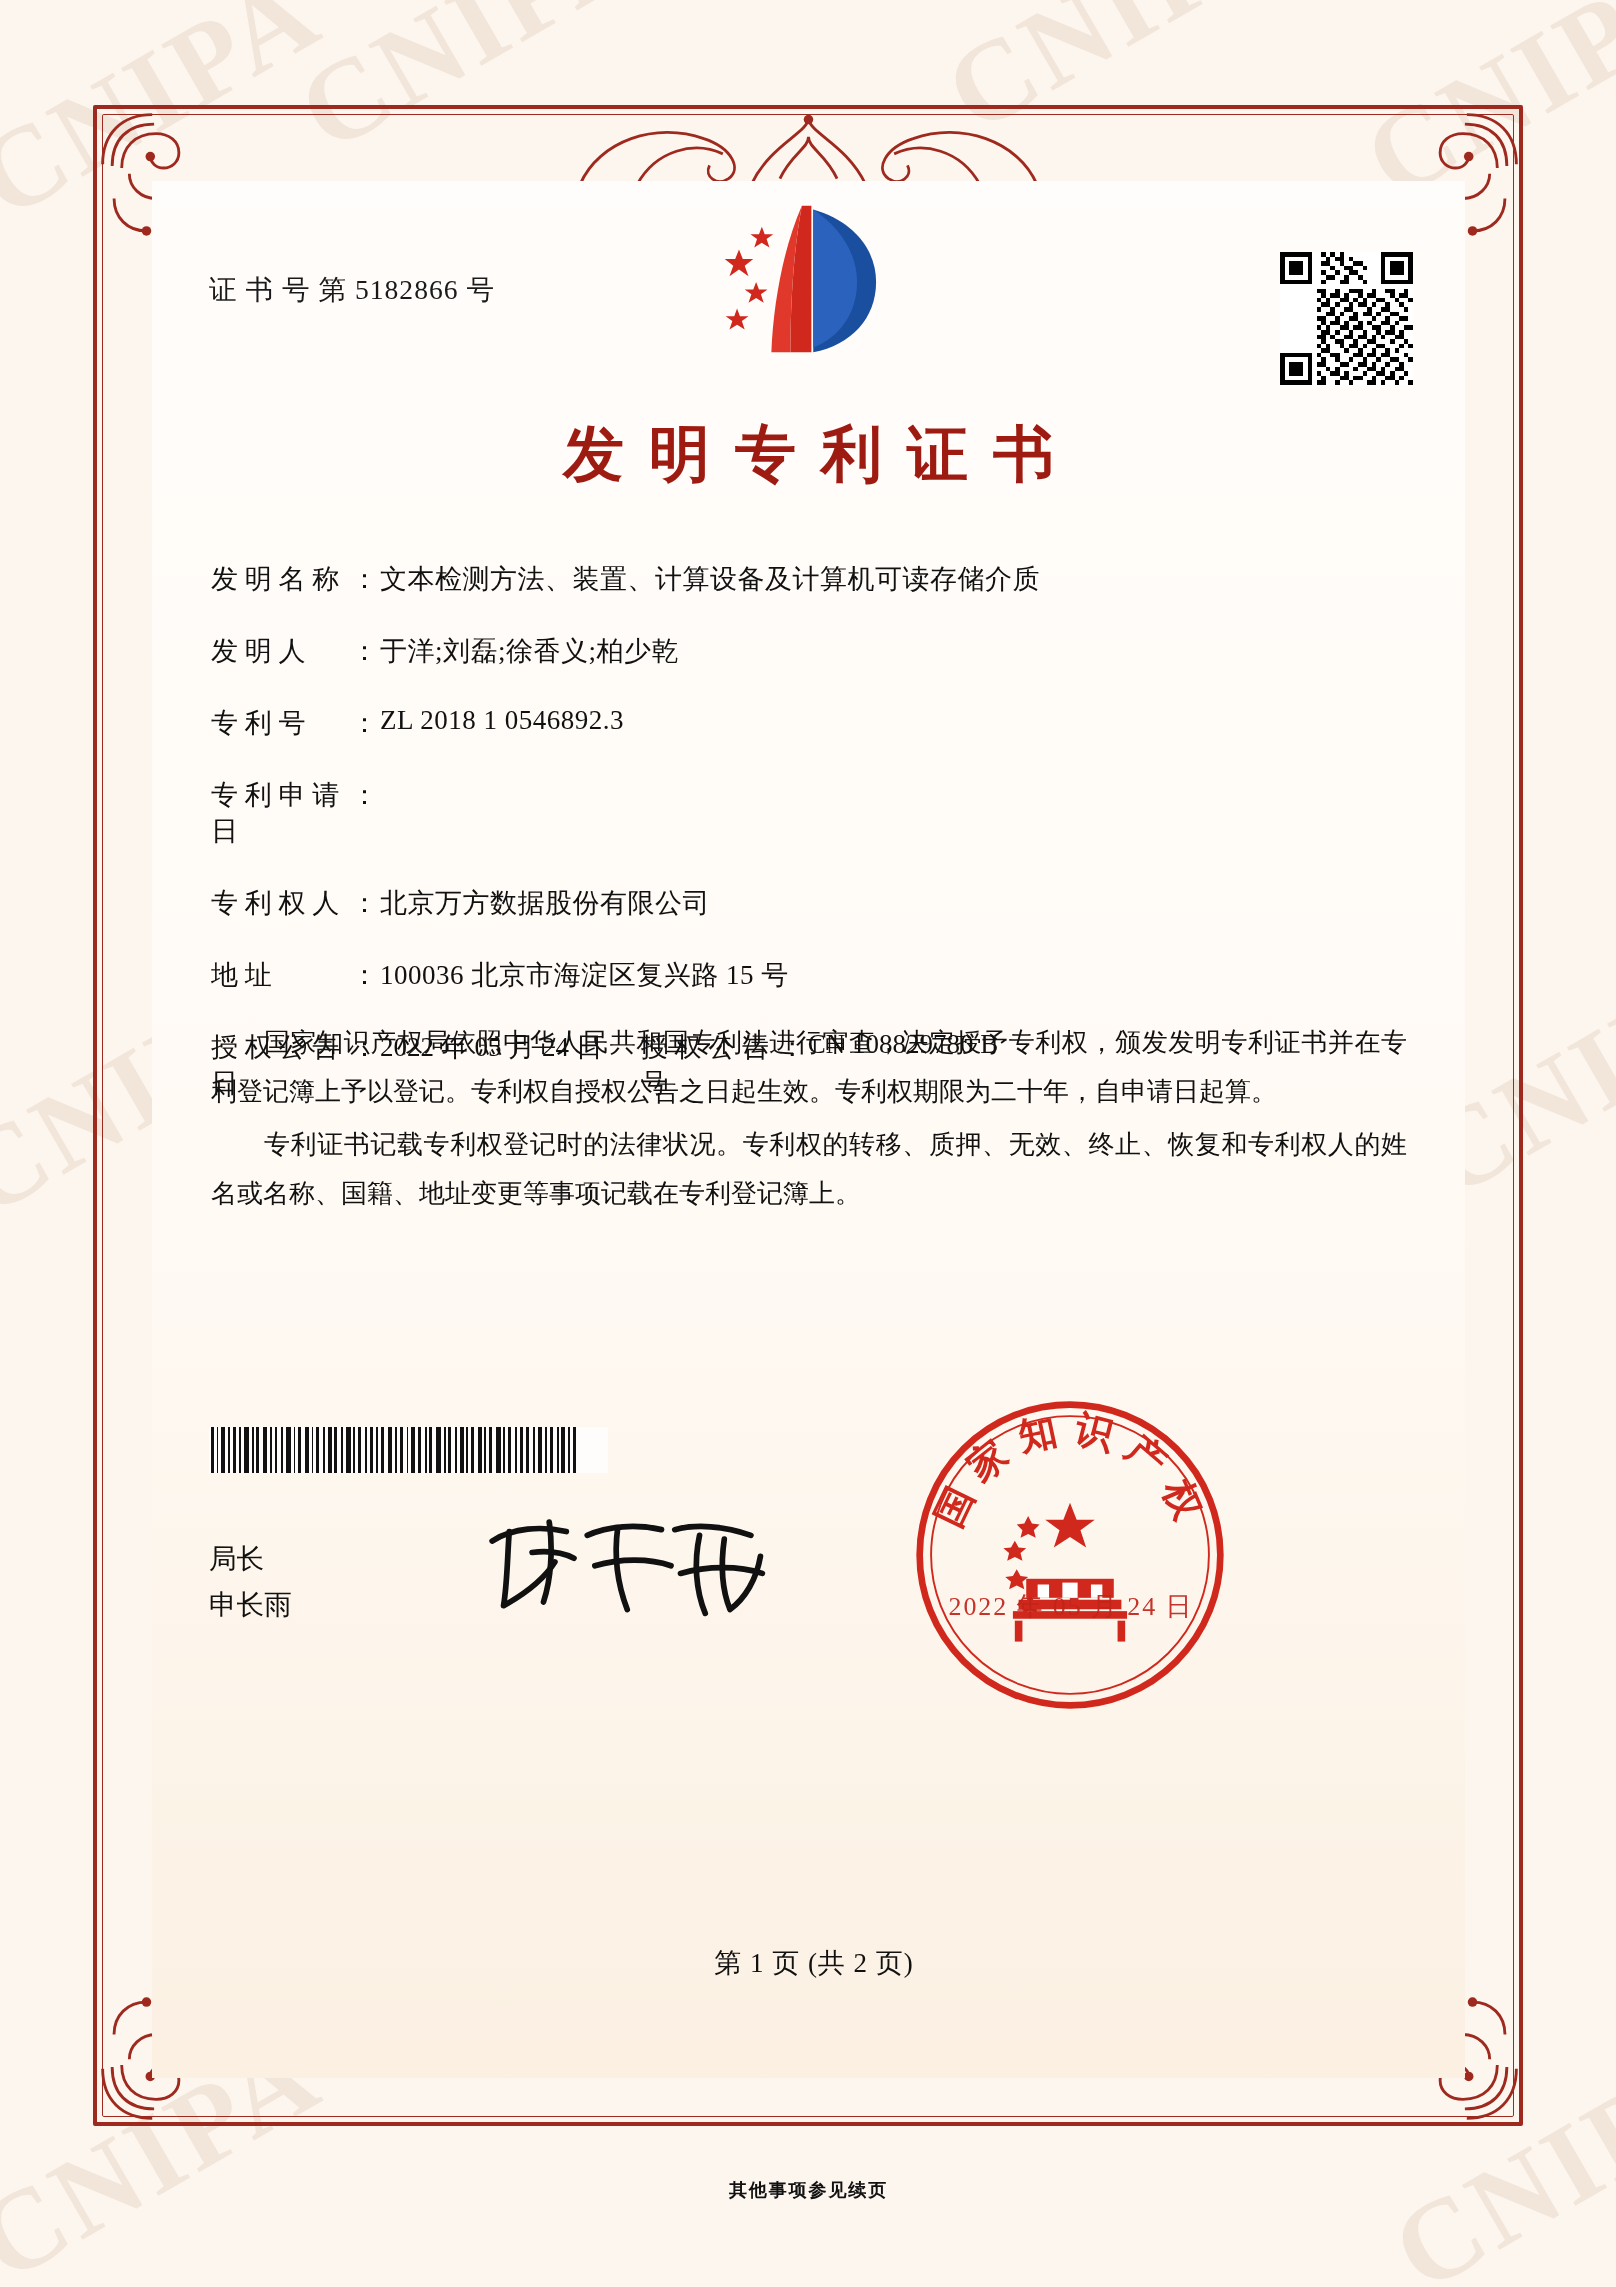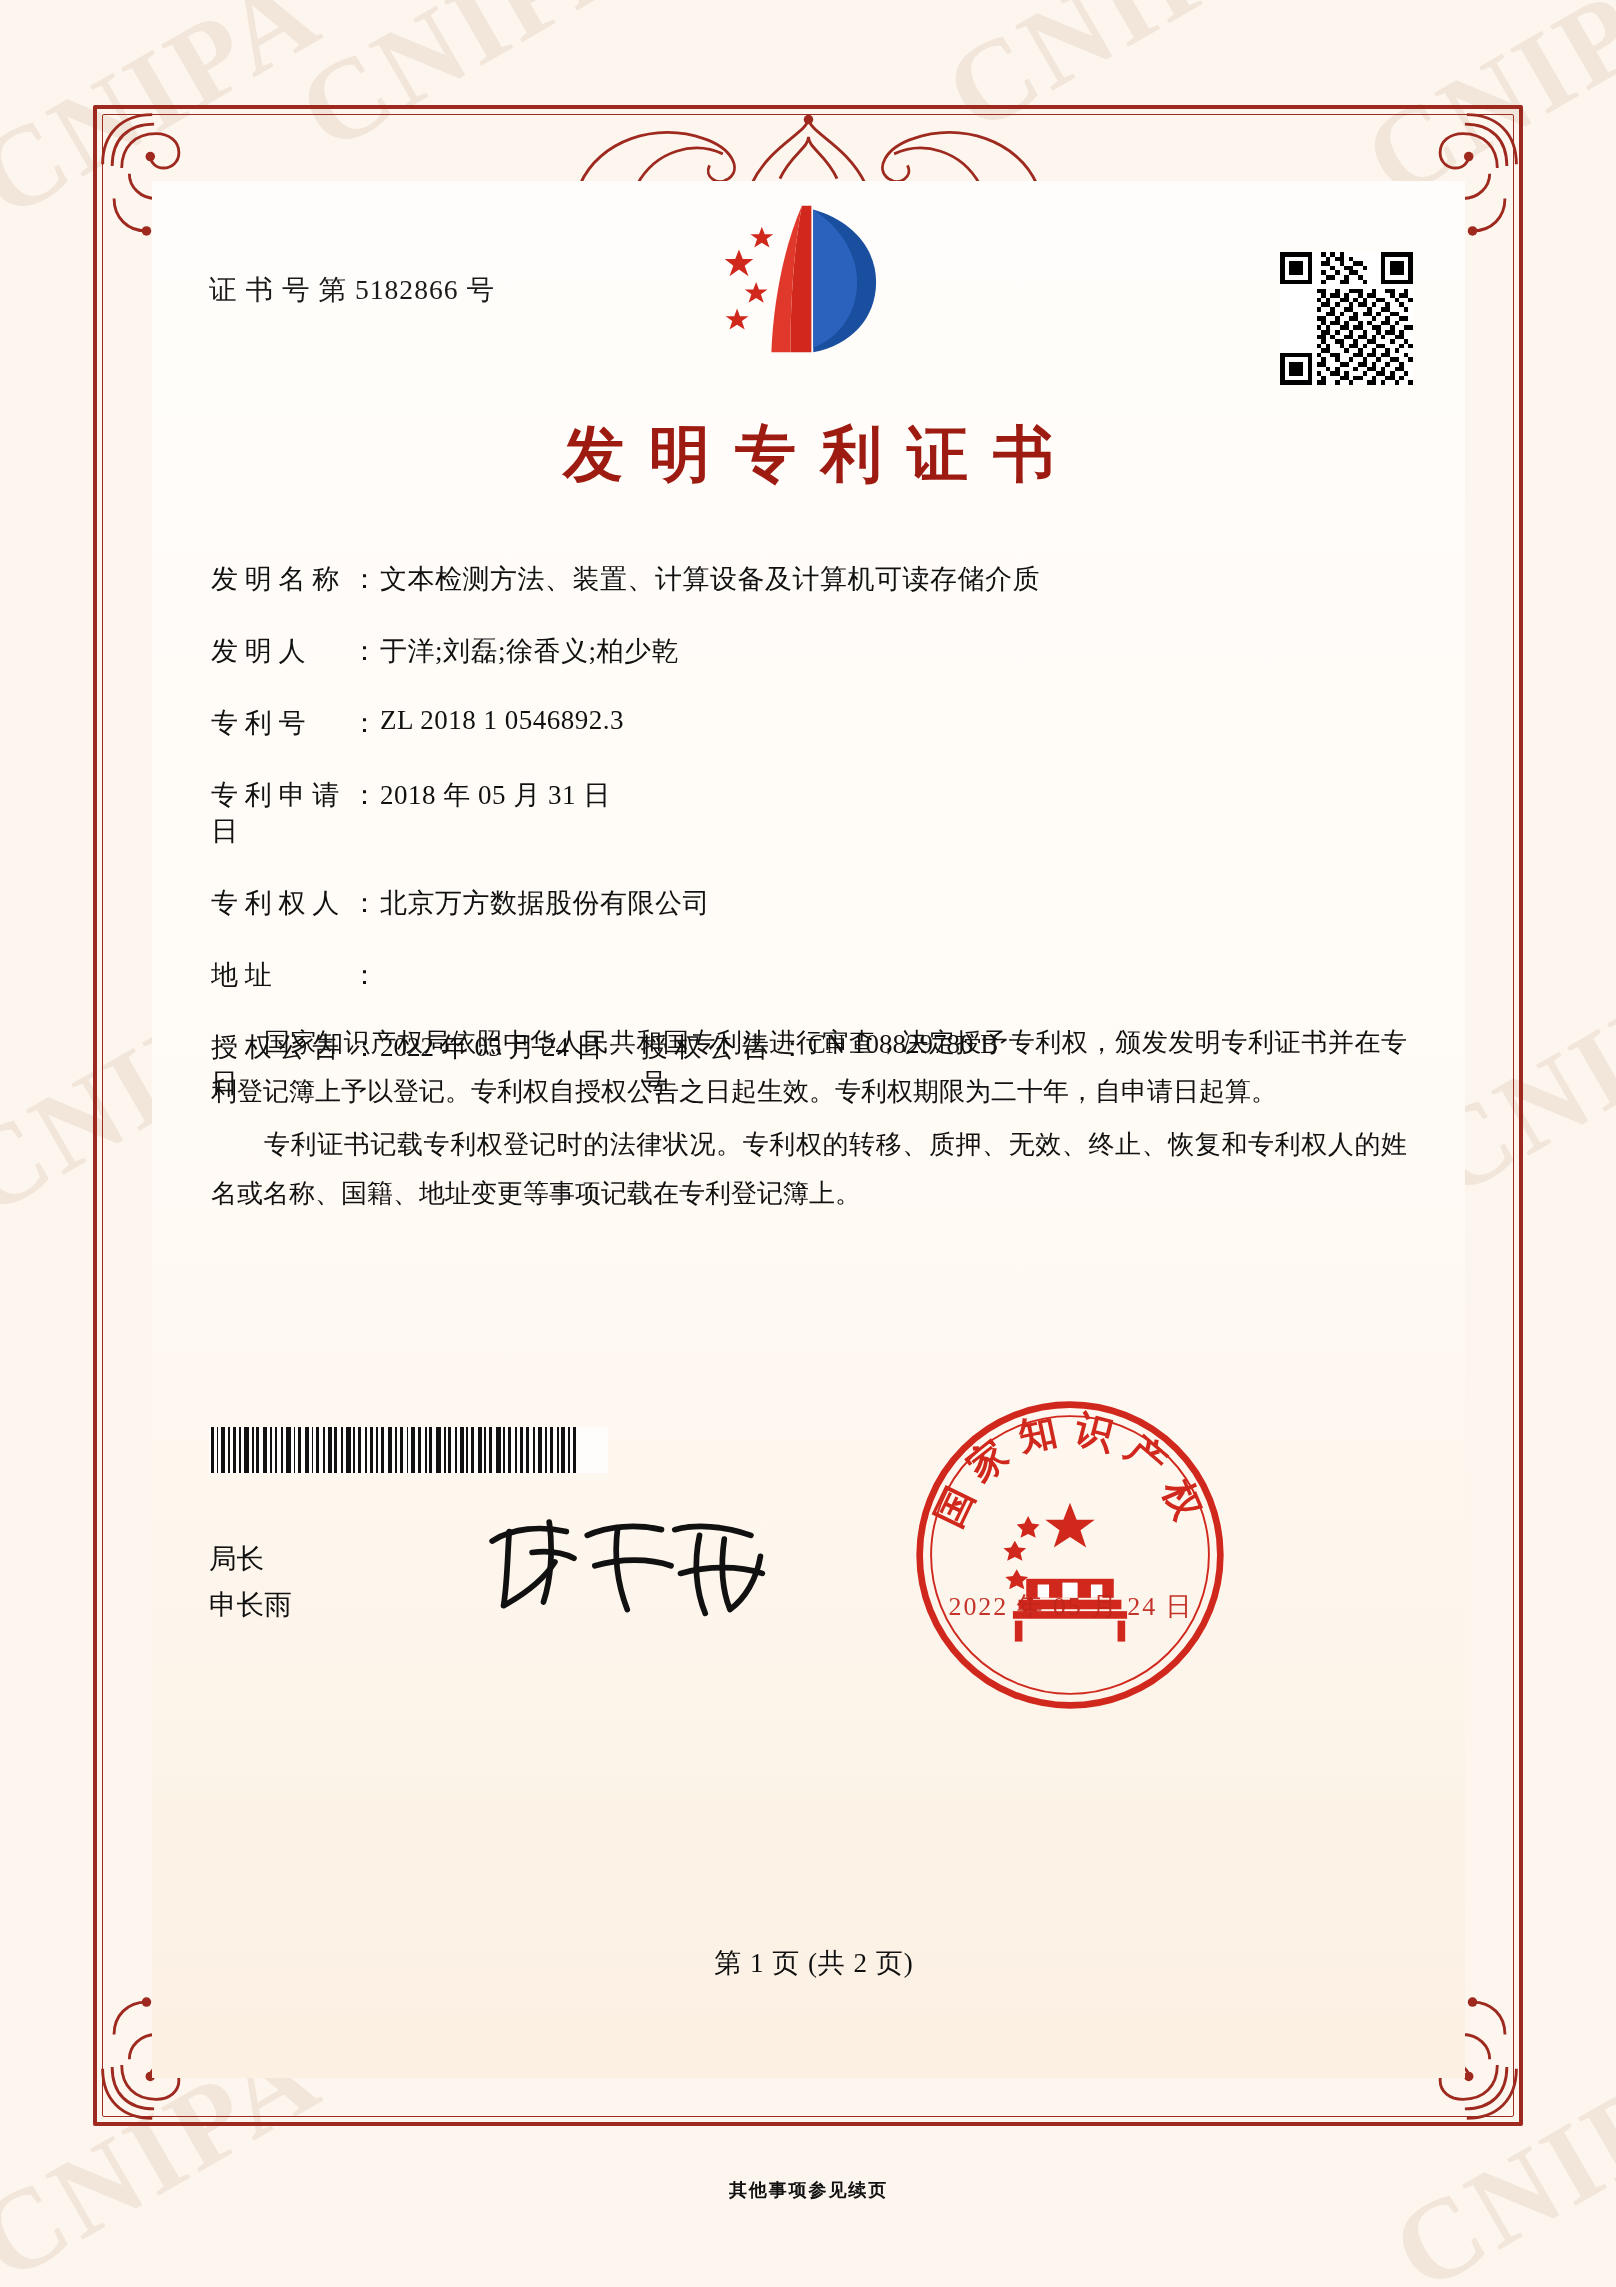--- a/index.html
+++ b/index.html
@@ -470,36 +470,36 @@
             <span class="colon">：</span>
         </div>
         <div class="val">ZL 2018 1 0546892.3</div>
       </div>
 
       <div class="row">
         <div class="lbl">
           <span>专 利 申 请 日</span>
             <span class="colon">：</span>
         </div>
-        <div class="val">2018 年 05 月 31 日</div>
       </div>
 
       <div class="row">
         <div class="lbl">
           <span>专 利 权 人</span>
             <span class="colon">：</span>
         </div>
         <div class="val">北京万方数据股份有限公司</div>
       </div>
 
       <div class="row">
         <div class="lbl">
           <span>地 址</span>
             <span class="colon">：</span>
         </div>
+        <div class="val">100036 北京市海淀区复兴路 15 号</div>
       </div>
 
       <div class="row pair">
         <div class="lbl">
           <span>授 权 公 告 日</span>
             <span class="colon">：</span>
         </div>
         <div class="second-val">2022 年 05 月 24 日</div>
         <div class="second-lbl">
           <span>授 权 公 告 号</span>

